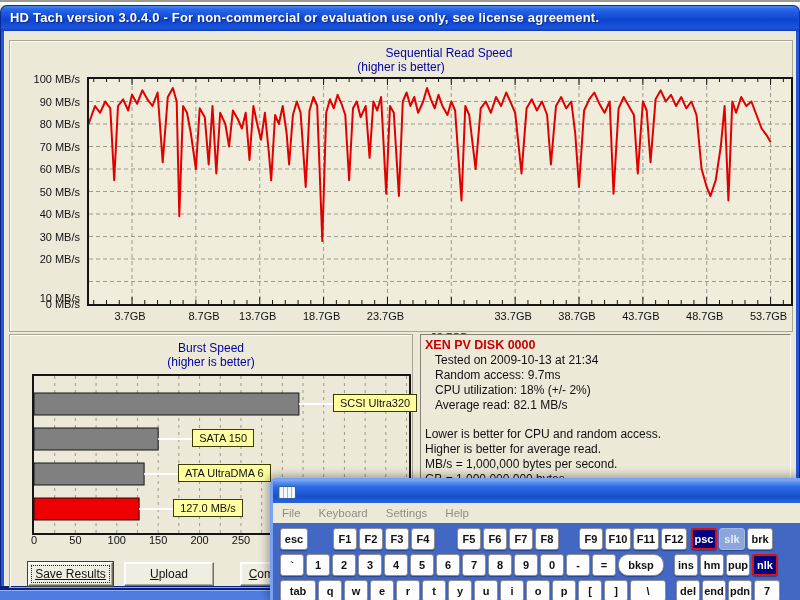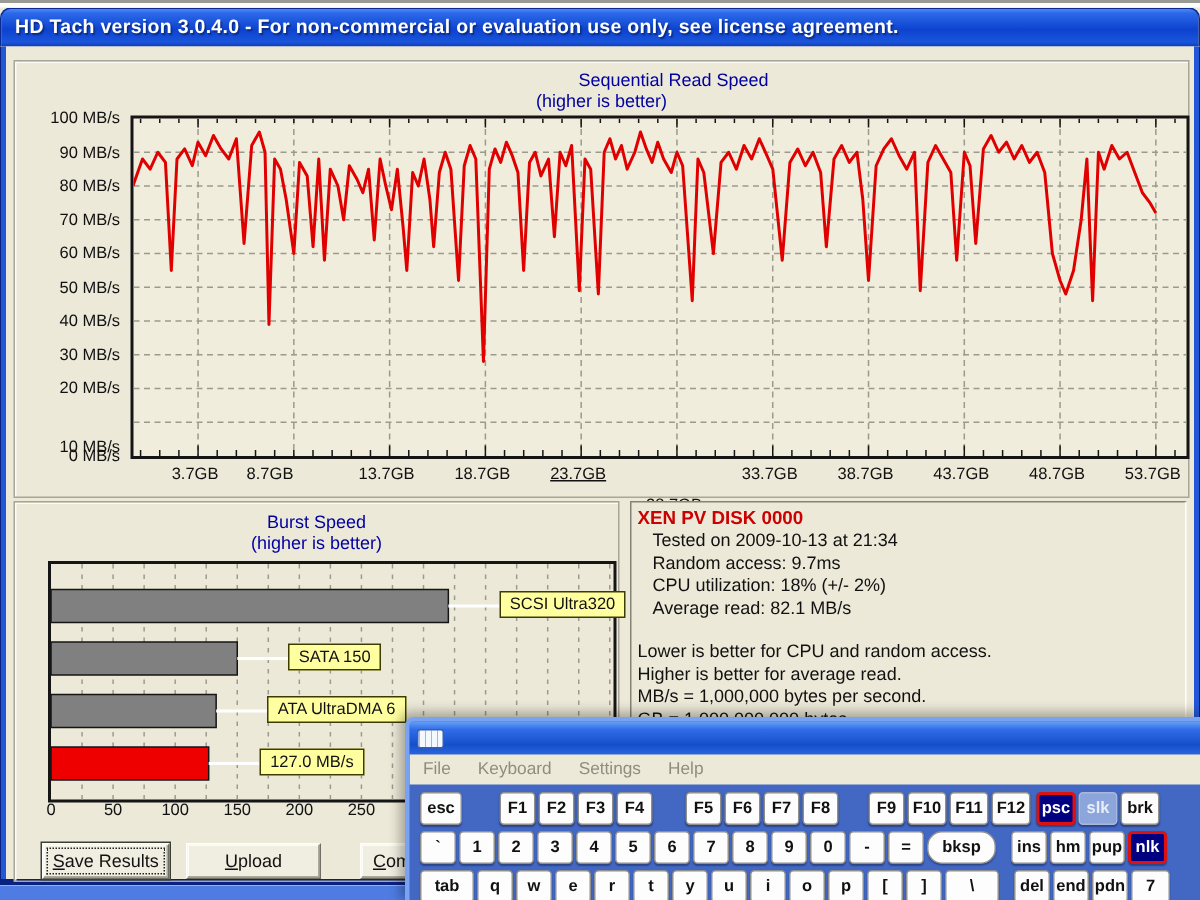--- a/index.html
+++ b/index.html
@@ -49,21 +49,21 @@
   .info-gap{height:14px;}
   .note-line{line-height:15px;}
 
   
   .btn{position:absolute;height:24px;background:#f0eee1;z-index:4;overflow:hidden;
     border:1px solid;border-color:#fff #716f64 #716f64 #fff;
     box-shadow:inset -1px -1px 0 #aba99c,inset 1px 1px 0 #fdfdf6;
     font-family:"Liberation Sans",sans-serif;font-size:12px;color:#111;text-align:center;line-height:21px;}
   .btn u{text-decoration:underline;}
   .btn.default{box-shadow:0 0 0 1px #3a4038,inset -1px -1px 0 #aba99c,inset 1px 1px 0 #fdfdf6;
-    outline:1px dotted #222;outline-offset:-4px;}
+    outline:1px dotted #222;outline-offset:-4px;text-decoration:underline;}
   .btn-save{left:28px;top:562px;width:85px;}
   .btn-upload{left:124px;top:562px;width:90px;}
   .btn-compare{left:240px;top:562px;width:56px;}
 
   
   .osk-window{position:absolute;left:270px;top:478px;width:530px;height:122px;z-index:50;
     border:3px solid #7aa2f2;border-right:none;border-bottom:none;border-top-left-radius:6px;
     background:#4268c4;box-shadow:-3px -3px 8px rgba(0,0,0,.3);overflow:hidden;}
   .osk-titlebar{height:22px;border-top-left-radius:3px;display:flex;align-items:center;gap:6px;padding-left:5px;
     background:linear-gradient(180deg,#66a0f6 0%,#2f6ce8 25%,#1550c8 70%,#2a64e0 100%);
@@ -253,24 +253,24 @@
           <line x1="668.796434418774" y1="0" x2="668.796434418774" y2="3" stroke="#151515" stroke-width="1"></line>
           <line x1="681.5670365653993" y1="218" x2="681.5670365653993" y2="225" stroke="#151515" stroke-width="1"></line>
           <line x1="681.5670365653993" y1="0" x2="681.5670365653993" y2="6" stroke="#151515" stroke-width="1"></line>
           <line x1="694.3376387120248" y1="221" x2="694.3376387120248" y2="225" stroke="#151515" stroke-width="1"></line>
           <line x1="694.3376387120248" y1="0" x2="694.3376387120248" y2="3" stroke="#151515" stroke-width="1"></line>
           <polyline points="-0.4,45.0 6.0,27.0 11.1,33.8 16.2,22.5 21.3,29.3 25.2,101.3 29.0,27.0 34.1,20.3 39.2,31.5 43.0,15.8 48.1,24.8 53.3,11.3 58.4,20.3 63.5,27.0 68.6,13.5 73.7,83.3 78.8,18.0 83.9,9.0 87.7,22.5 90.3,137.3 94.1,27.0 98.0,33.8 101.8,54.0 106.9,90.0 110.7,29.3 115.8,38.3 119.7,85.5 123.5,27.0 127.3,94.5 131.2,33.8 136.3,45.0 140.1,67.5 143.9,31.5 149.0,40.5 152.9,49.5 156.7,33.8 160.5,81.0 164.4,27.0 168.2,45.0 172.0,60.8 175.9,33.8 179.7,72.0 182.2,101.3 186.1,36.0 189.9,45.0 193.7,27.0 197.6,54.0 200.1,85.5 203.9,36.0 207.8,22.5 211.6,33.8 216.7,108.0 220.5,31.5 224.4,18.0 228.2,27.0 233.3,162.0 237.2,33.8 241.0,20.3 244.8,29.3 248.6,15.8 252.5,24.8 256.3,36.0 260.1,101.3 264.0,29.3 267.8,22.5 271.6,38.3 276.7,27.0 280.6,78.8 284.4,22.5 288.2,31.5 292.1,18.0 297.2,114.8 301.0,27.0 304.8,33.8 309.9,117.0 313.8,22.5 317.6,13.5 321.4,27.0 325.3,18.0 329.1,33.8 334.2,22.5 338.0,9.0 341.9,20.3 345.7,29.3 349.5,15.8 353.4,27.0 358.5,36.0 362.3,22.5 366.1,31.5 372.5,121.5 376.3,27.0 380.2,36.0 386.6,90.0 391.7,29.3 396.8,22.5 401.9,33.8 407.0,18.0 412.1,27.0 417.2,13.5 422.3,24.8 426.2,33.8 432.5,94.5 437.6,29.3 442.8,20.3 447.9,31.5 453.0,22.5 458.1,36.0 461.9,85.5 467.0,27.0 472.1,18.0 477.2,29.3 482.3,22.5 486.2,54.0 490.0,108.0 495.1,31.5 500.2,20.3 505.3,13.5 510.4,24.8 515.5,33.8 520.7,22.5 524.5,114.8 529.6,29.3 534.7,18.0 539.8,27.0 544.9,36.0 548.8,94.5 553.9,22.5 557.7,31.5 561.5,83.3 566.6,20.3 571.7,11.3 576.8,22.5 582.0,15.8 587.1,27.0 592.2,18.0 597.3,29.3 602.4,22.5 607.5,36.0 612.6,90.0 617.7,108.0 621.5,117.0 626.7,101.3 631.8,67.5 635.6,27.0 639.4,121.5 643.3,22.5 647.1,33.8 652.2,18.0 657.3,27.0 662.4,22.5 667.5,36.0 672.6,49.5 677.7,56.3 681.6,63.0" fill="none" stroke="#e00000" stroke-width="2" stroke-linejoin="round"></polyline>
         </svg>
     </div>
     <div class="seq-xlabels" id="seq-xlabels">
         <div style="left: 13.0369px;">3.7GB</div>
-        <div style="left: 63px;">8.7GB</div>
+        <div style="left: 87px;">8.7GB</div>
         <div style="left: 140.743px;">13.7GB</div>
         <div style="left: 204.596px;">18.7GB</div>
-        <div style="left: 268.449px; text-decoration: underline;">23.7GB</div>
+        <div style="left: 268.449px;">23.7GB</div>
         <div style="left: 332.302px; margin-top: 21px;">28.7GB</div>
         <div style="left: 396.155px;">33.7GB</div>
         <div style="left: 460.008px;">38.7GB</div>
         <div style="left: 523.861px;">43.7GB</div>
         <div style="left: 587.714px;">48.7GB</div>
         <div style="left: 651.567px;">53.7GB</div>
       </div>
   </div>
 
   <div class="panel burst-panel">

